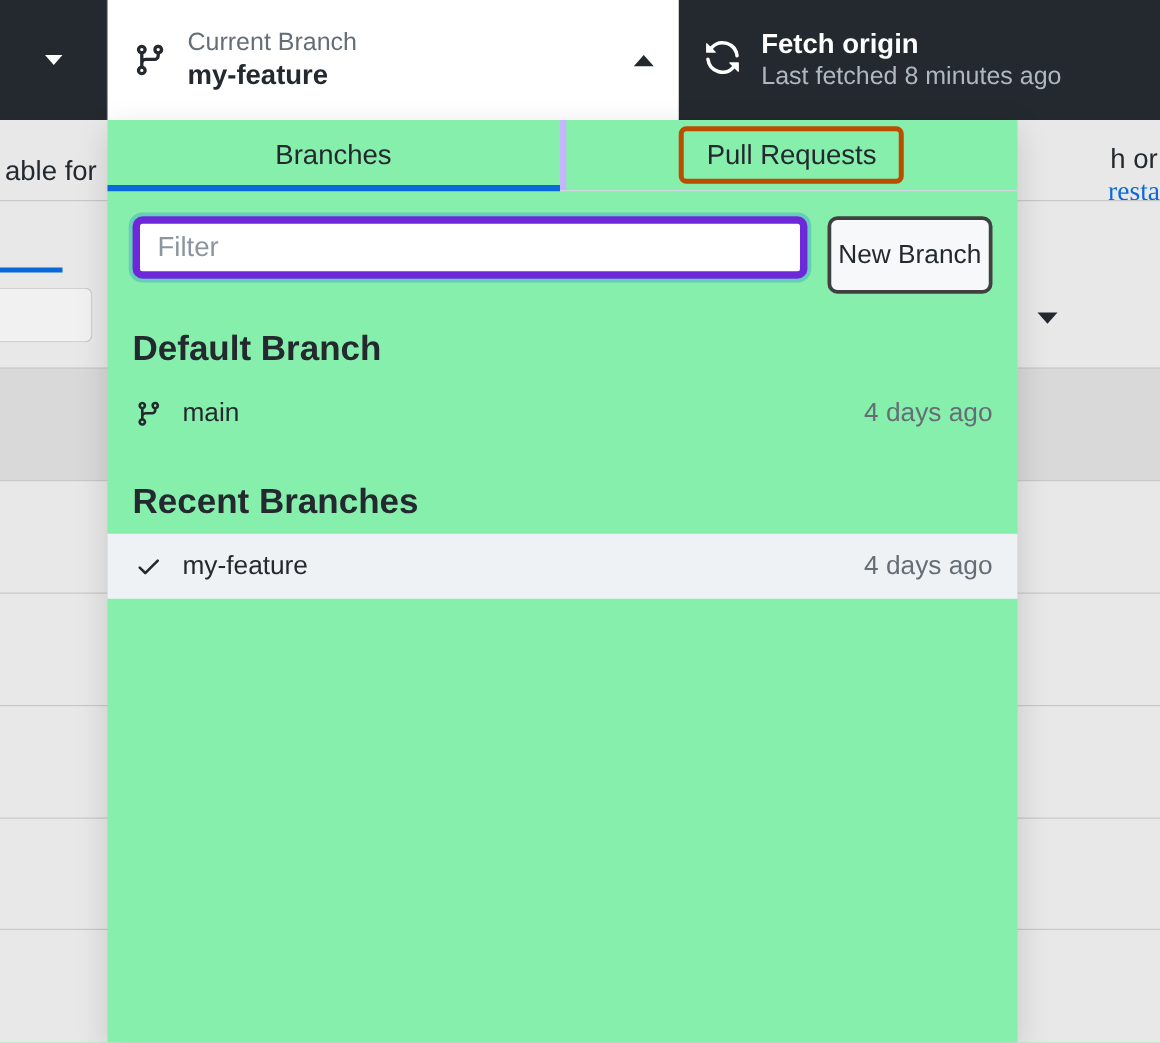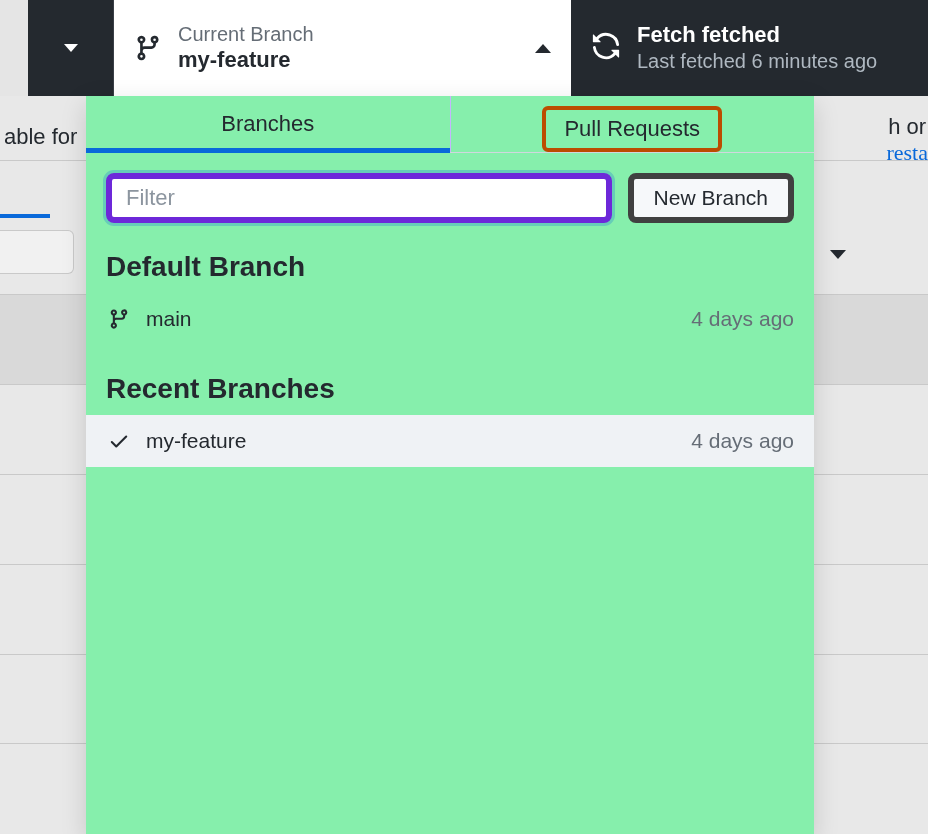--- a/index.html
+++ b/index.html
@@ -12,21 +12,20 @@
       position: relative;
     }
     
     
     .toolbar {
       height: 96px;
       background: #24292f;
       display: flex;
       align-items: stretch;
       color: #fff;
-      margin-left: 28px;
     }
     .toolbar-left {
       width: 86px;
       display: flex;
       align-items: center;
       justify-content: center;
       border-right: 1px solid #3a3f46;
     }
     .caret-down-white {
       width: 0; height: 0;
@@ -180,21 +179,21 @@
       cursor: pointer;
       position: relative;
     }
     .dd-tab.active::after {
       content: "";
       position: absolute;
       left: 0; right: 0; bottom: -1px;
       height: 5px;
       background: #0969da;
     }
-    .dd-tab.sep { border-left: 1px solid #c4b5fd; align-items: flex-end; }
+    .dd-tab.sep { border-left: 5px solid #c4b5fd; }
     .dd-tab-highlight {
       border: 4px solid #bc4c00;
       border-radius: 6px;
       padding: 6px 18px;
     }
     
     .dd-controls {
       display: flex;
       gap: 16px;
       padding: 20px 20px 0 20px;
@@ -204,23 +203,23 @@
       height: 50px;
       border: 6px solid #6d28d9;
       outline: 3px solid rgba(9,105,218,0.25);
       border-radius: 8px;
       font-size: 22px;
       padding: 0 14px;
       color: #24292f;
     }
     .filter-input::placeholder { color: #8c959f; }
     .newbranch-btn {
-      height: 50px;
-      padding: 0 20px;
-      border: 6px solid #404040;
+      height: 62px;
+      padding: 0 6px;
+      border: 3px solid #404040;
       border-radius: 8px;
       background: #f6f8fa;
       font-size: 21px;
       color: #24292f;
       cursor: pointer;
     }
     
     .dd-section-title {
       font-size: 28px;
       font-weight: 600;
@@ -260,22 +259,22 @@
     </div>
     <div class="caret-up-black"></div>
   </div>
   <div class="toolbar-fetch">
     <span>
       <svg width="30" height="30" viewBox="0 0 16 16" fill="#fff">
           <path d="M1.705 8.005a.75.75 0 0 1 .834.656 5.5 5.5 0 0 0 9.592 2.97l-1.204-1.204a.25.25 0 0 1 .177-.427h3.646a.25.25 0 0 1 .25.25v3.646a.25.25 0 0 1-.427.177l-1.38-1.38A7.002 7.002 0 0 1 1.05 8.84a.75.75 0 0 1 .656-.834ZM8 2.5a5.487 5.487 0 0 0-4.131 1.869l1.204 1.204A.25.25 0 0 1 4.896 6H1.25A.25.25 0 0 1 1 5.75V2.104a.25.25 0 0 1 .427-.177l1.38 1.38A7.002 7.002 0 0 1 14.95 7.16a.75.75 0 0 1-1.49.178A5.5 5.5 0 0 0 8 2.5Z"></path>
         </svg>
     </span>
     <div>
-      <div class="fetch-title">Fetch fetched</div>
-      <div class="fetch-sub">Last fetched 6 minutes ago</div>
+      <div class="fetch-title">Fetch origin</div>
+      <div class="fetch-sub">Last fetched 8 minutes ago</div>
     </div>
   </div>
 </div>
 
 <div class="bg-content">
   <div class="bg-banner">
     <span class="text-left">able for</span>
   </div>
   <div class="bg-banner-right">
     <span>h or </span>

